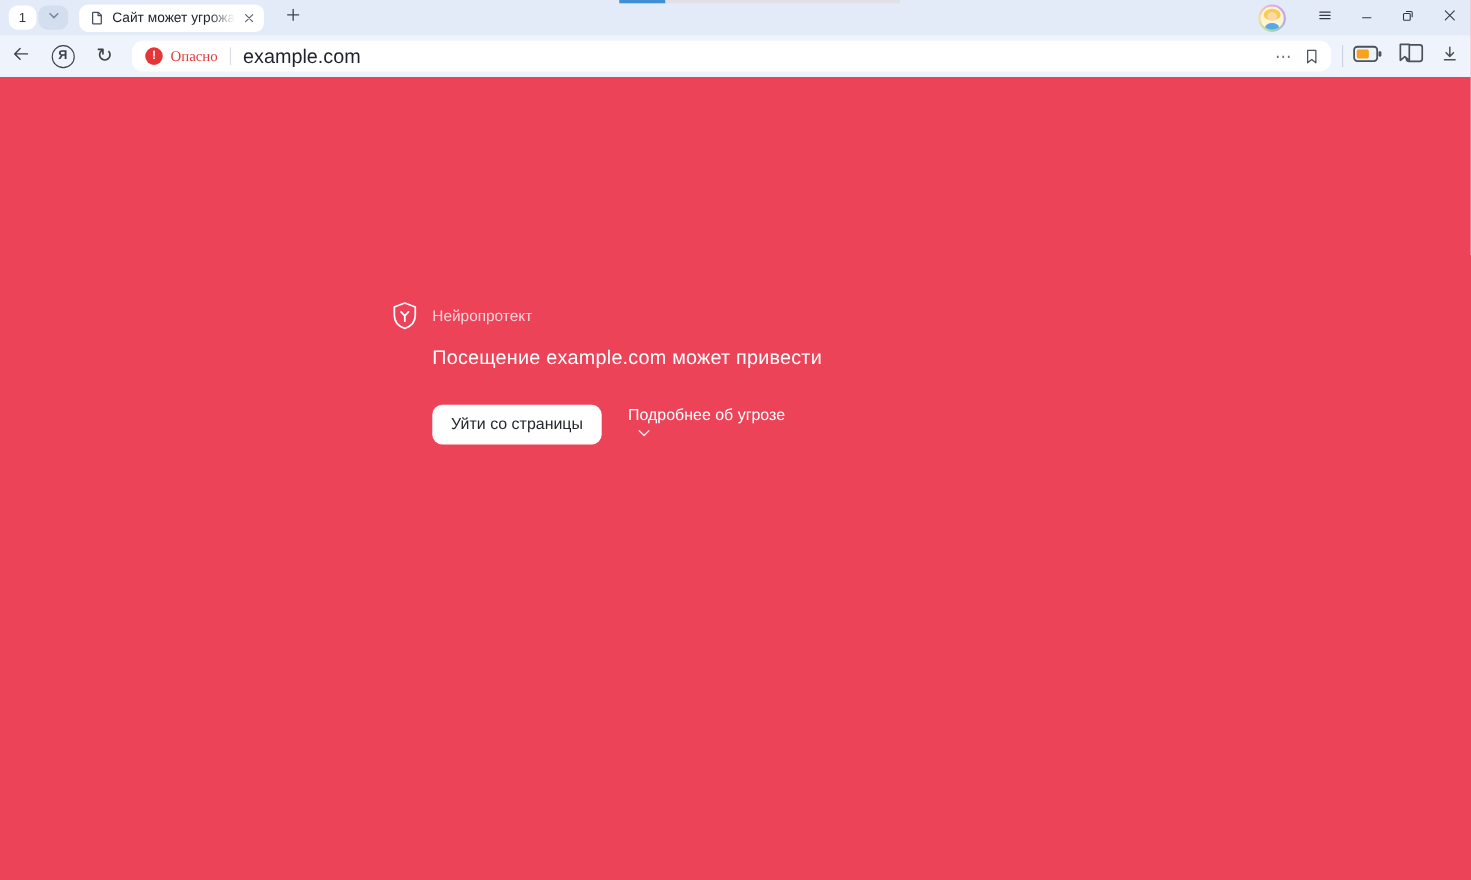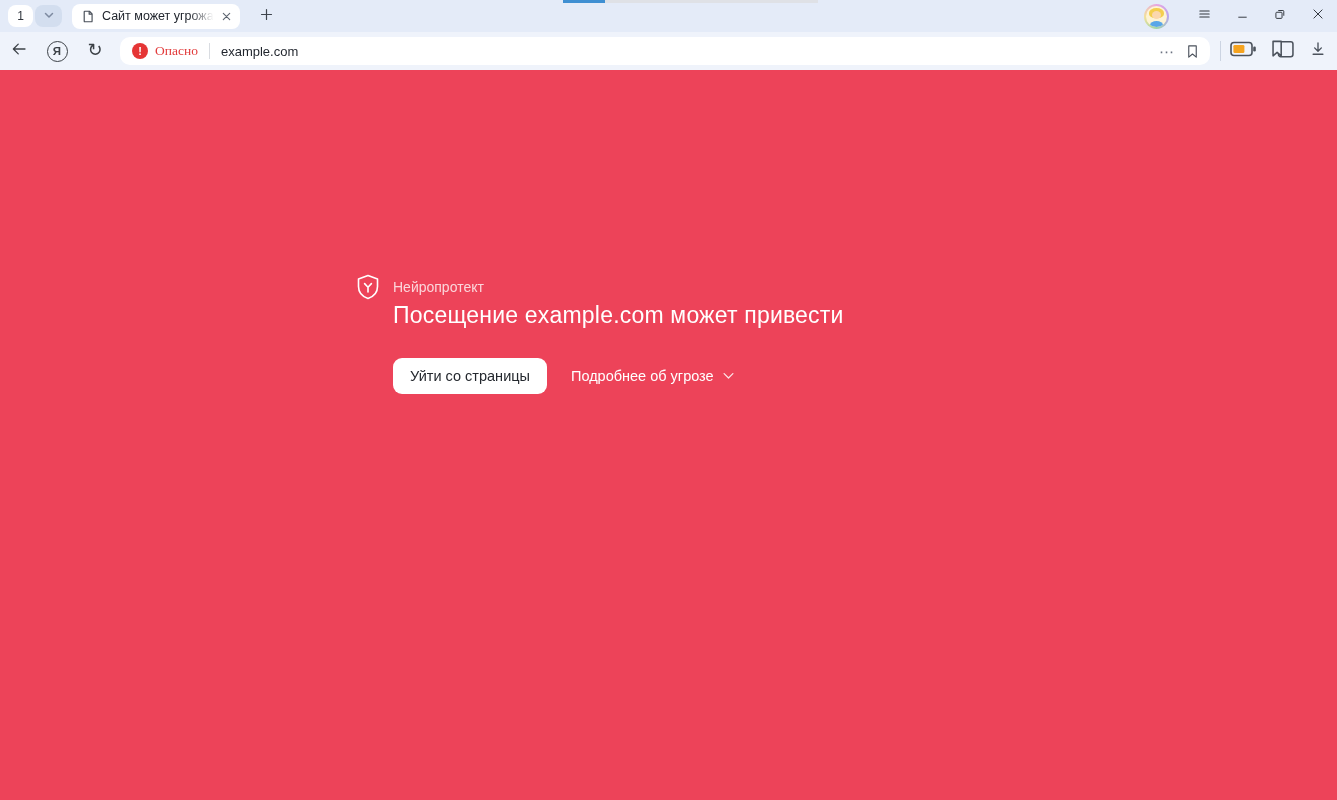--- a/index.html
+++ b/index.html
@@ -78,45 +78,45 @@
     cursor:text;
   }
   .danger-chip { display:flex; align-items:center; cursor:pointer; }
   .danger-icon {
     width:16px; height:16px; border-radius:50%; background:#e53535;
     color:#fff; font-size:11px; font-weight:bold;
     display:flex; align-items:center; justify-content:center; margin-right:7px;
   }
   .danger-label { color:#e23b3b; font-size:13.5px;font-family:Liberation Serif, serif; }
   .addr-divider { width:1px; height:16px; background:#d9dce1; margin:0 11px; }
-  .addr-url { font-size:13px; color:#1f242c; }
+  .addr-url { font-size:18px; color:#1f242c; }
   .addr-spacer { flex:1 1 auto; }
   .more-dots { font-size:15px; color:#6b7280; letter-spacing:1px; margin-right:10px; cursor:pointer; line-height:1; }
   .addr-bookmark { display:flex; cursor:pointer; }
 
   .toolbar-divider { width:1px; height:20px; background:#ccd4e2; margin:0 9px 0 10px; }
   .tool-btn { display:flex; align-items:center; justify-content:center; cursor:pointer; height:30px; }
   .tool-btn + .tool-btn { margin-left:14px; }
 
   
   .page {
     height:730px; background:#ed4359; position:relative; color:#fff;
   }
   .content { position:absolute; left:393px; top:205px; }
   .protect-row { position:relative; height:24px; display:flex; align-items:center; }
   .shield-icon { position:absolute; left:-37px; top:-1px; display:flex; }
   .protect-label { font-size:14px; color:rgba(255,255,255,0.78); }
-  .heading { margin-top:2px; font-size:23px; line-height:28.5px; font-weight:500; letter-spacing:0.2px; }
+  .heading { margin-top:12px; font-size:18px; line-height:28.5px; font-weight:500; letter-spacing:0.2px; }
   .actions { margin-top:28px; display:flex; align-items:center; }
   .leave-btn {
     height:36px; padding:0 17px; background:#ffffff; border:none; border-radius:9px;
     font-family:"Liberation Sans", sans-serif; font-size:14.5px; color:#24282e;
     display:flex; align-items:center; cursor:pointer;text-align:center;
   }
-  .details-link { margin-left:24px; display:flex; align-items:flex-start; cursor:pointer; }
+  .details-link { margin-left:24px; display:flex; align-items:flex-start; cursor:pointer;flex-direction:column; }
   .details-label { font-size:14.5px; color:#ffffff; }
   .details-chevron { display:flex; margin-left:7px; opacity:0.85; }
 </style>
 </head>
 <body>
 
 <div class="top-indicator">
   <div class="seg-blue"></div>
   <div class="seg-gray"></div>
 </div>

